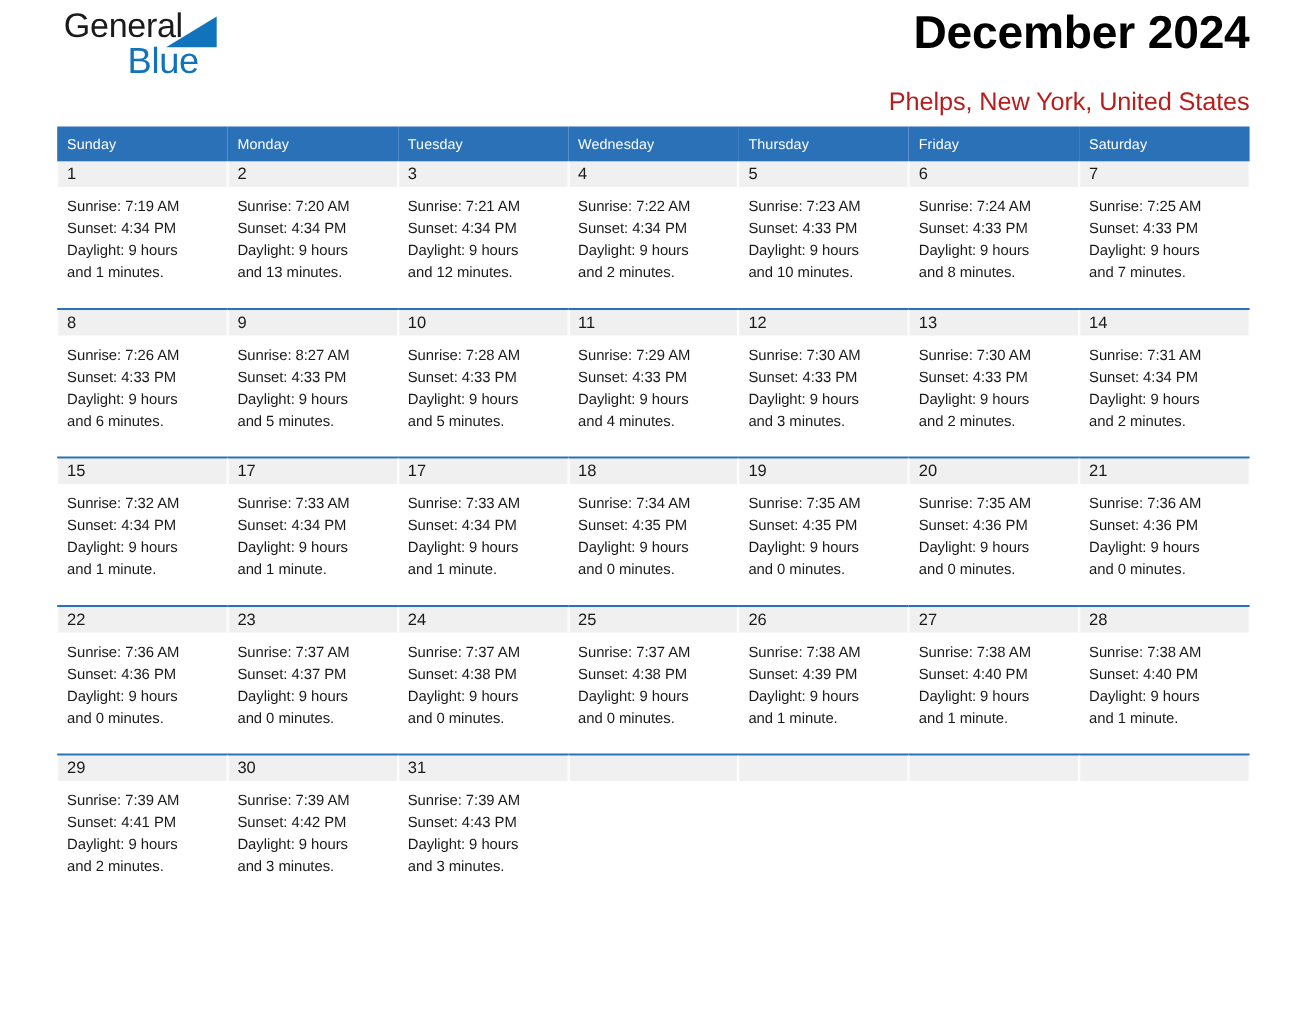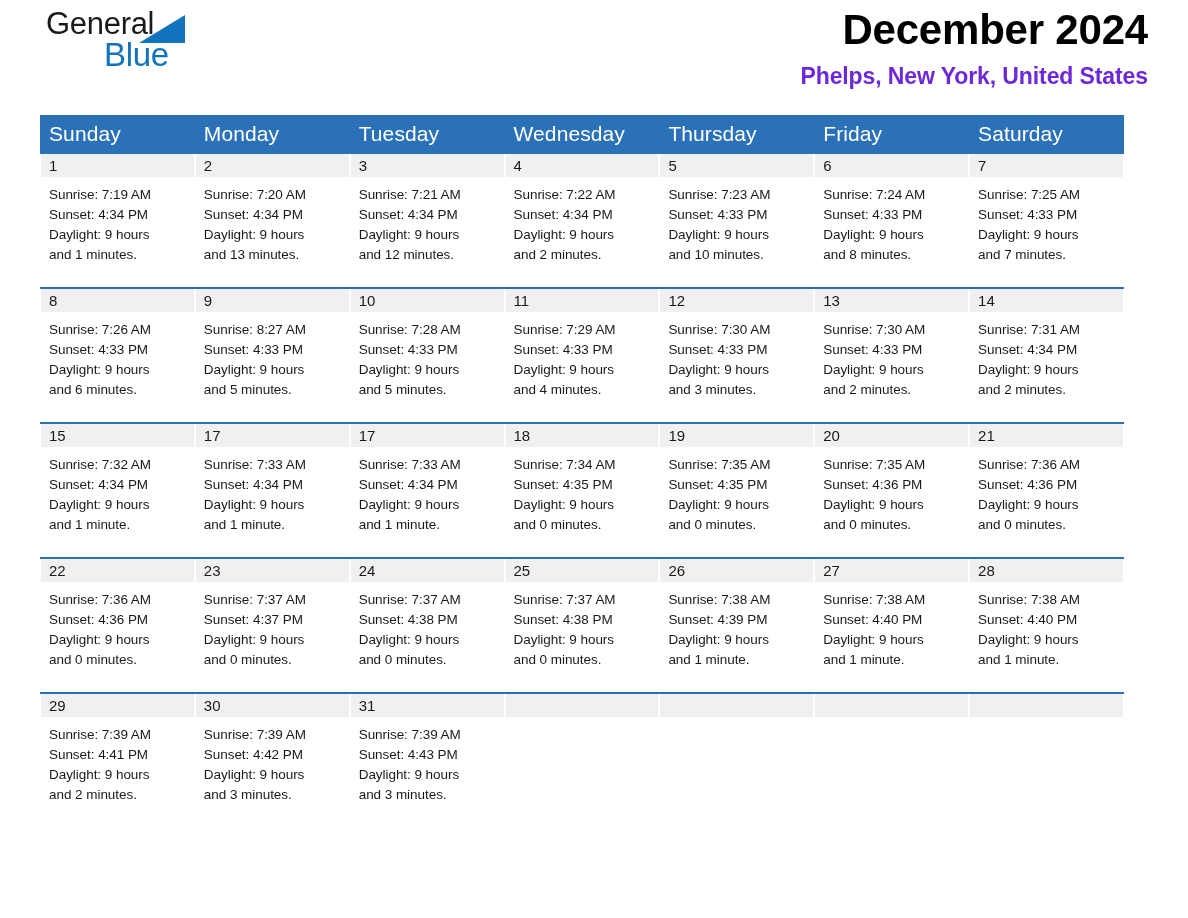--- a/index.html
+++ b/index.html
@@ -10,21 +10,21 @@
     background: #ffffff;
     font-family: "Liberation Sans", sans-serif;
     -webkit-font-smoothing: antialiased;
   }
 
   .page {
     position: relative;
     width: 1188px;
     height: 918px;
     background: #ffffff;
-    padding: 0 40px;
+    padding: 0 52px;
   }
 
   
   .top-bar {
     position: relative;
     height: 115px;
     display: flex;
     align-items: flex-start;
     justify-content: space-between;
   }
@@ -73,37 +73,37 @@
   .cal-title {
     font-size: 42px;
     line-height: 52px;
     font-weight: 700;
     color: #000000;
     letter-spacing: -0.2px;
   }
   .cal-subtitle {
     font-size: 23px;
     line-height: 32px;
-    font-weight: 700;
-    color: #6d28d9;
-    margin-top: 4px;
+    font-weight: 400;
+    color: #b91c1c;
+    margin-top: 20px;
     letter-spacing: -0.1px;
   }
 
   
   .calendar {
     width: 1084px;
     border-collapse: collapse;
     table-layout: fixed;
   }
 
   .dow-row th {
     background: #2b71b8;
     color: #ffffff;
-    font-size: 21px;
+    font-size: 13px;
     font-weight: 400;
     text-align: left;
     padding: 7px 0 8px 9px;
     height: 32px;
     vertical-align: middle;
     letter-spacing: 0.1px;
   }
 
   .week-row td {
     vertical-align: top;

